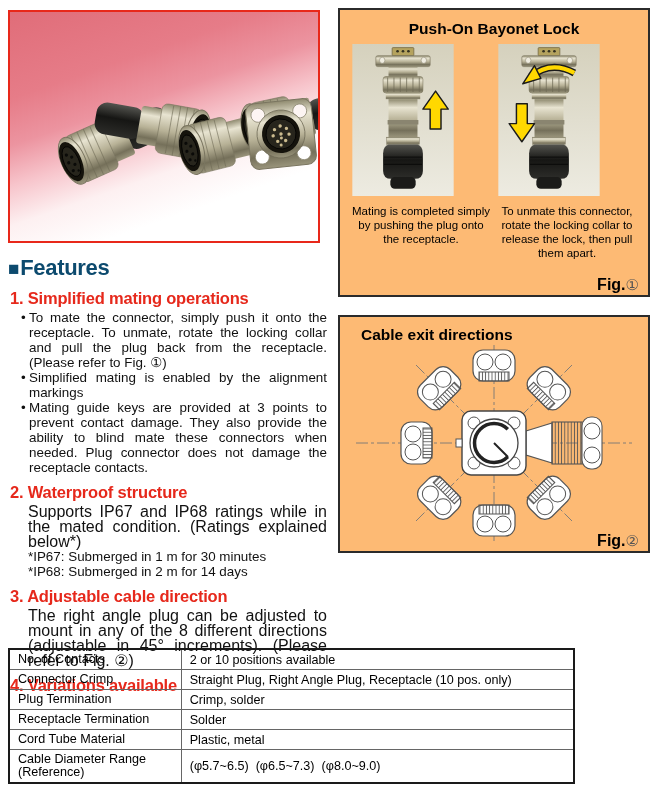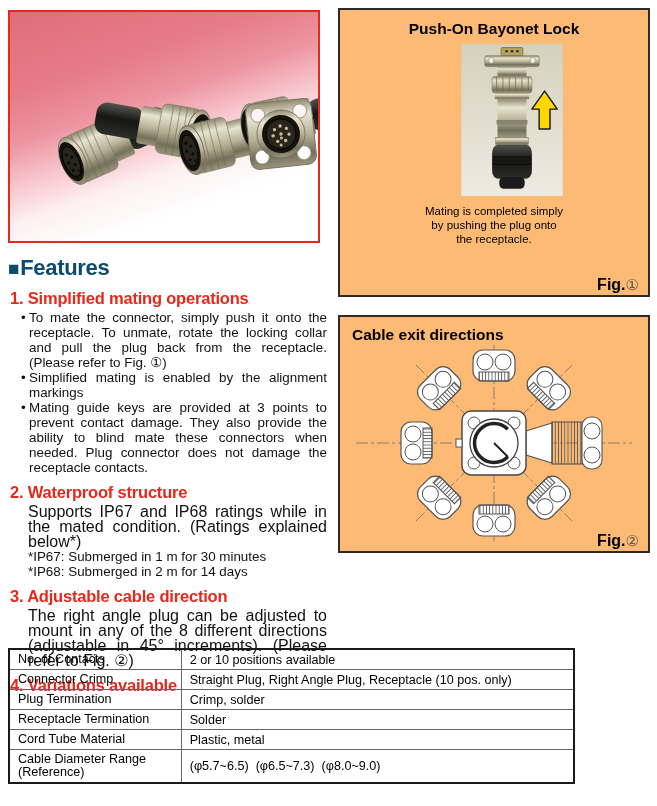--- a/index.html
+++ b/index.html
@@ -18,28 +18,28 @@
   }
   .photo-box svg { display:block; width:100%; height:100%; }
 
   
   .fig-box { position:absolute; border:2px solid #2b2b2b; background:#fdba74; }
   #fig1-box { left:338px; top:8px;  width:312px; height:289px; }
   #fig2-box { left:338px; top:315px; width:312px; height:238px; }
 
   .fig1-title { text-align:center; font-weight:bold; font-size:15.5px; margin:10px 0 6px 0; color:#000; }
   .fig1-row { display:flex; justify-content:space-evenly; align-items:flex-start; padding:0 6px; }
-  .fig1-col { width:142px; display:flex; flex-direction:column; align-items:flex-end; }
+  .fig1-col { width:142px; display:flex; flex-direction:column; align-items:flex-start; }
   .fig1-col svg { width:106px; height:152px; }
   .caption { font-size:11.5px; line-height:14px; text-align:center; margin-top:8px; color:#000; }
 
   .fig-label { position:absolute; right:9px; bottom:1px; font-weight:bold; font-size:16px; color:#000; }
   .fig-label .circ { font-weight:normal; font-size:15px; color:#555; }
 
-  .fig2-title { position:absolute; left:12px; top:9px; font-weight:bold; font-size:15.5px; color:#000; }
+  .fig2-title { position:absolute; left:21px; top:9px; font-weight:bold; font-size:15.5px; color:#000; }
   #fig2-box svg.diagram { position:absolute; left:6px; top:26px; width:296px; height:204px; }
 
   
   .features { position:absolute; left:8px; top:255px; width:319px; }
   .features-h { margin:0 0 8px 0; font-size:22px; font-weight:bold; color:#0c4a6e; letter-spacing:-0.3px; }
   .features-h .sq { font-size:19px; margin-right:1px; }
   .sec-title { margin:8px 0 2px 0; padding-left:2px; font-size:16.5px; font-weight:bold; color:#e6281b; letter-spacing:-0.2px; }
   .bullets { list-style:none; margin:0; padding:0 0 0 13px; }
   .bullets li { position:relative; padding-left:8px; font-size:13.4px; line-height:15px; text-align:justify; }
   .bullets li .mark { position:absolute; left:0; top:0; }
@@ -156,20 +156,33 @@
               <line x1="35" y1="133" x2="77" y2="133" stroke="#000" stroke-width="1.4" opacity="0.55"></line>
               <rect x="42" y="147" width="28" height="13" rx="5" fill="#1b1b19"></rect>
             </g>
           </defs>
           <rect x="0" y="0" width="112" height="168" fill="url(#pbg)"></rect>
           <use href="#matedpair"></use>
           <polygon points="92,52 78,72 86,72 86,94 98,94 98,72 106,72" fill="#ffd800" stroke="#1a1a1a" stroke-width="1.6" stroke-linejoin="round"></polygon>
         </svg>
         <div class="caption">Mating is completed simply by pushing the plug onto the receptacle.</div>
       </div>
+      <div class="fig1-col">
+        <svg viewBox="0 0 112 168">
+          <rect x="0" y="0" width="112" height="168" fill="url(#pbg)"></rect>
+          <use href="#matedpair"></use>
+          <g>
+            <path d="M36 36 Q 58 18 84 32" stroke="#1a1a1a" stroke-width="8" fill="none"></path>
+            <path d="M36 36 Q 58 18 84 32" stroke="#ffd800" stroke-width="4.6" fill="none"></path>
+            <polygon points="27,44 40,24 47,38" fill="#ffd800" stroke="#1a1a1a" stroke-width="1.6" stroke-linejoin="round"></polygon>
+          </g>
+          <polygon points="26,108 12,88 20,88 20,66 32,66 32,88 40,88" fill="#ffd800" stroke="#1a1a1a" stroke-width="1.6" stroke-linejoin="round"></polygon>
+        </svg>
+        <div class="caption">To unmate this connector, rotate the locking collar to release the lock, then pull them apart.</div>
+      </div>
     </div>
     <div class="fig-label">
       <span>Fig.</span><span class="circ">①</span>
     </div>
   </div>
 
   <div class="fig-box" id="fig2-box">
     <div class="fig2-title">Cable exit directions</div>
     <svg class="diagram" viewBox="0 0 296 204">
       <defs>

